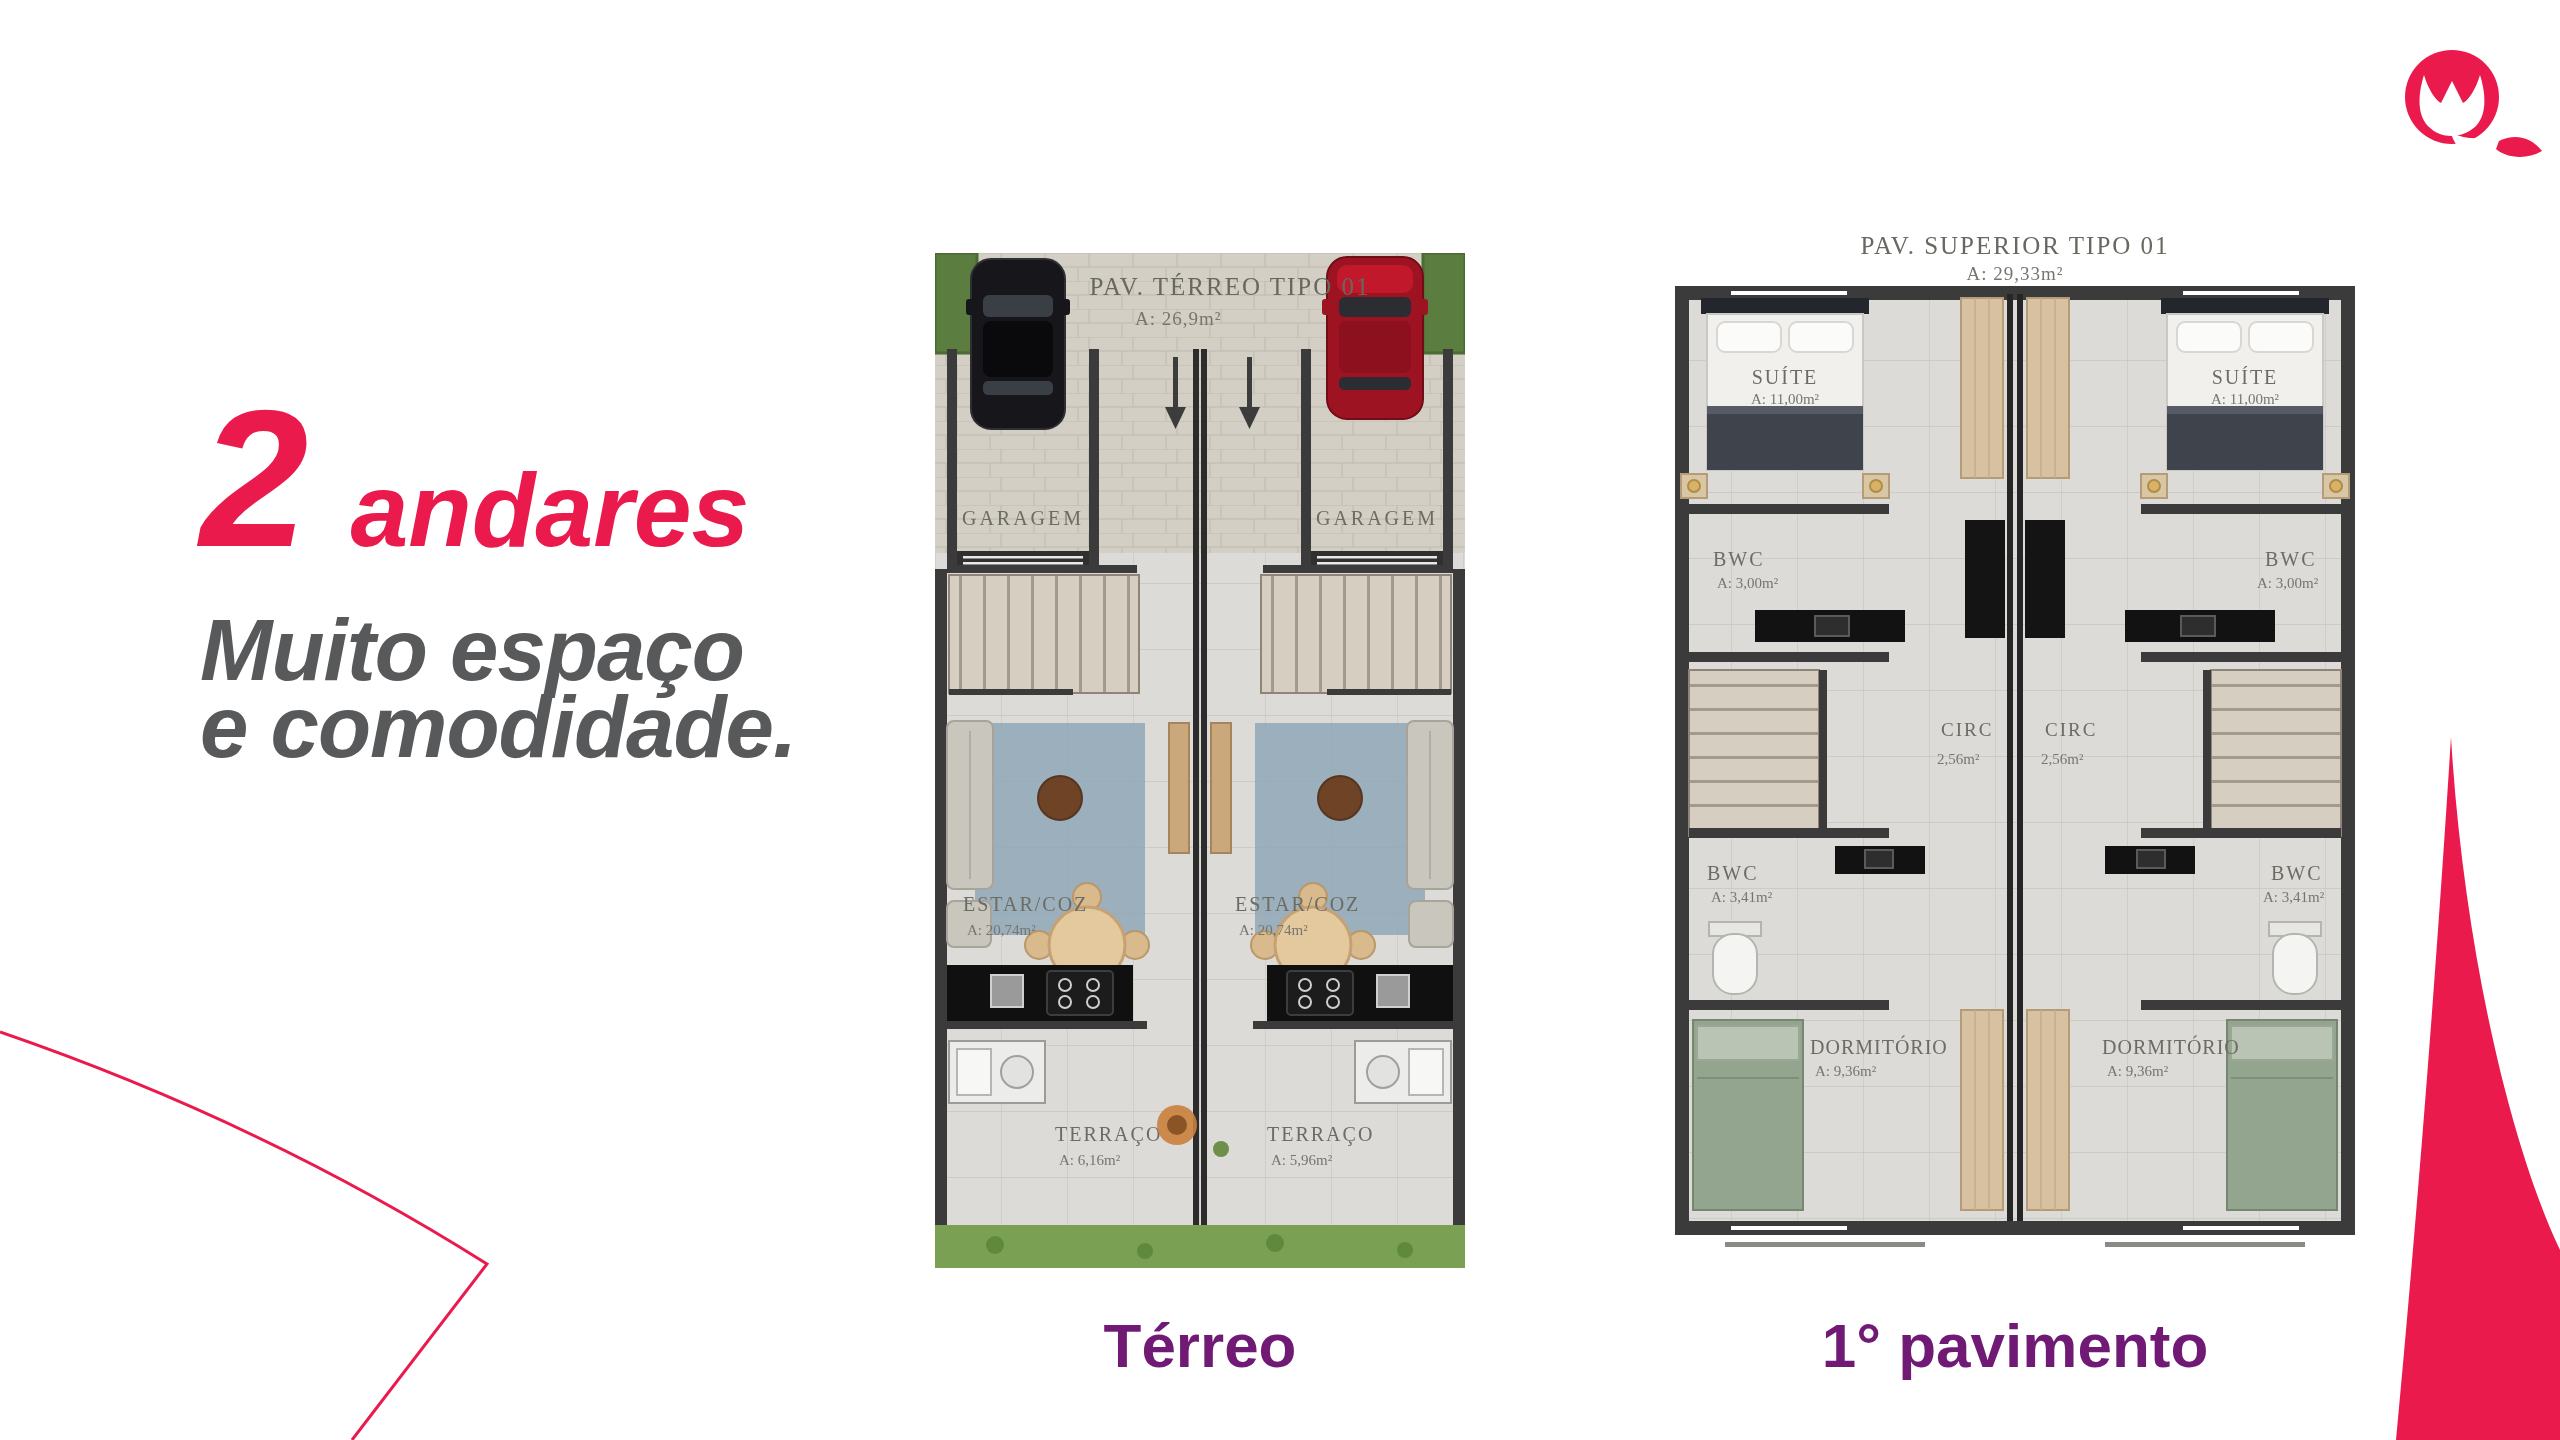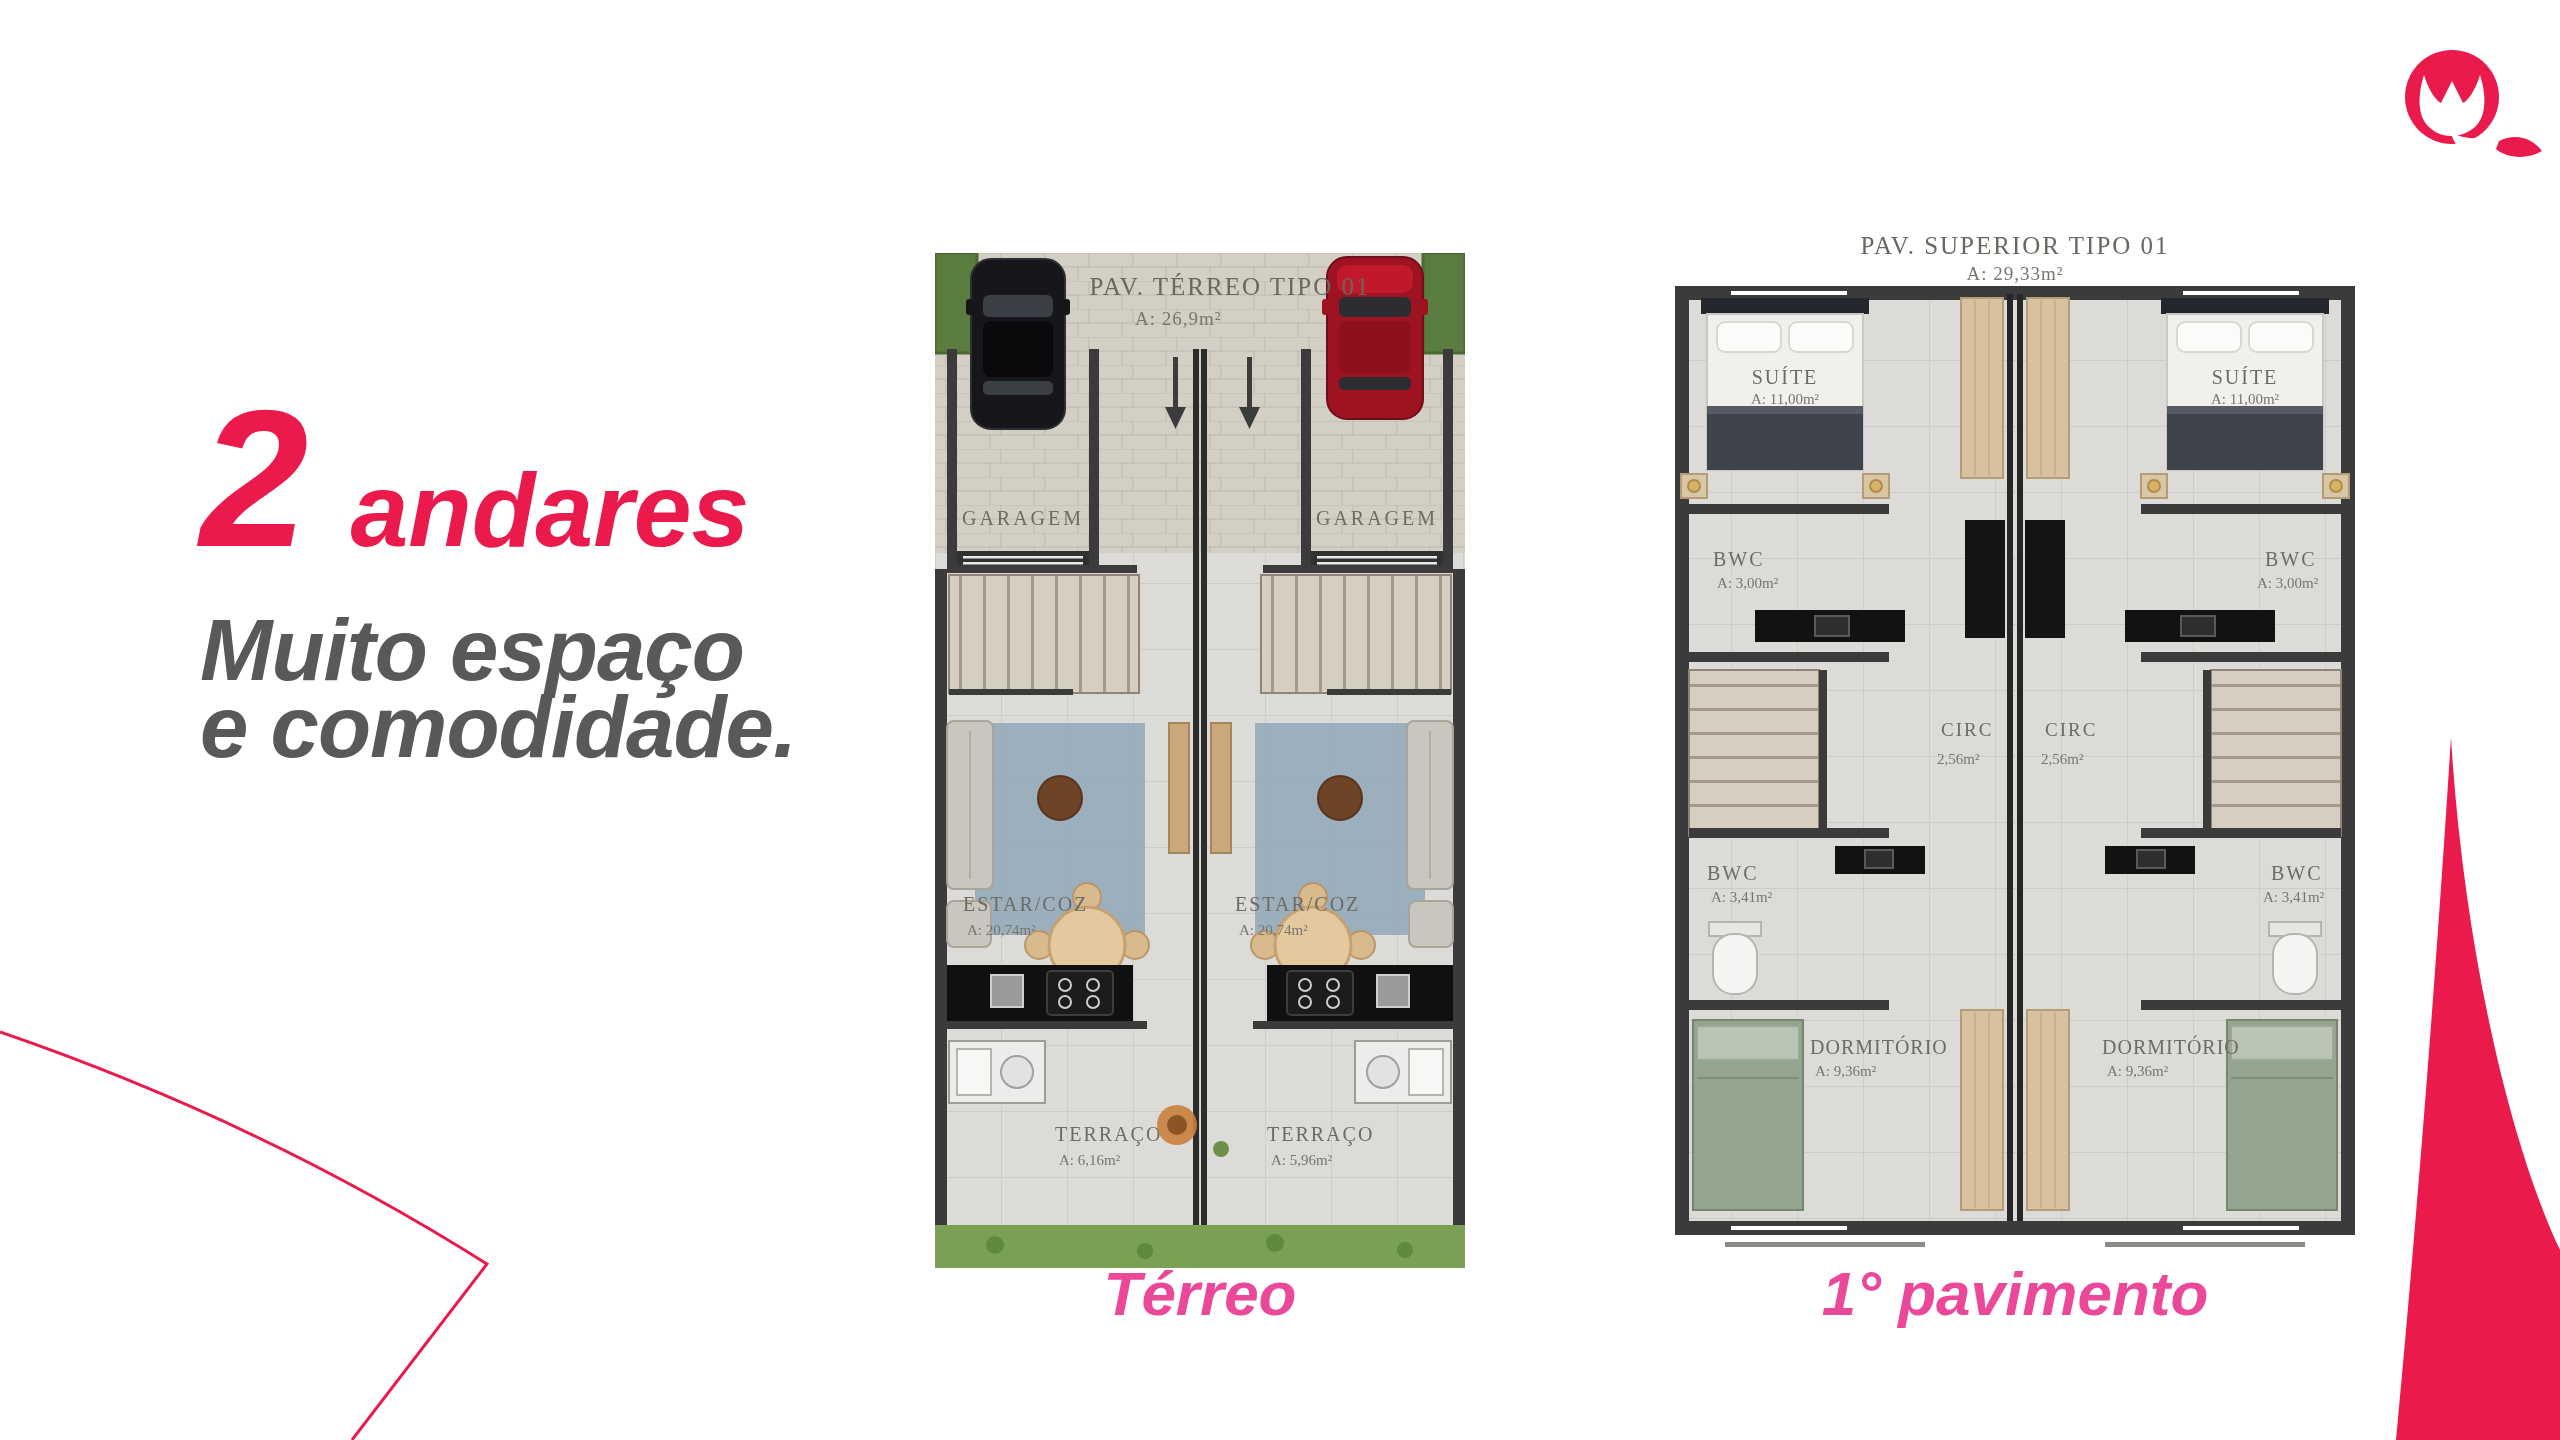--- a/index.html
+++ b/index.html
@@ -7,22 +7,22 @@
         font-family:"Liberation Sans",sans-serif;}
   .deco{position:absolute;left:0;top:0;width:2560px;height:1440px;pointer-events:none;}
   .logo{position:absolute;left:2395px;top:35px;width:150px;height:130px;}
 
   .headline{position:absolute;left:200px;top:402px;width:660px;}
   .hl-line1{white-space:nowrap;line-height:1;}
   .hl-num{font-size:195px;font-weight:800;font-style:italic;color:#EA1A4C;line-height:.78;display:inline-block;}
   .hl-word{font-size:104px;font-weight:700;font-style:italic;color:#EA1A4C;margin-left:42px;display:inline-block;margin-top:24px;}
   .hl-sub{margin-top:50px;font-size:87px;line-height:.88;font-weight:700;font-style:italic;color:#58595B;letter-spacing:-1px;}
 
-  .caption{position:absolute;top:1258px;font-size:62px;font-weight:700;font-style:italic;
-           color:#ec4899;text-align:center;}
+  .caption{position:absolute;top:1310px;font-size:62px;font-weight:700;
+           color:#701a75;text-align:center;}
   .caption-terreo{left:935px;width:530px;}
   .caption-superior{left:1665px;width:700px;}
 
   .plan{position:absolute;}
   .plan-terreo{left:935px;top:253px;}
   .plan-superior{left:1665px;top:228px;}
 
   .plabel{font-family:"Liberation Serif",serif;fill:#6c6c65;}
   .parea{font-family:"Liberation Serif",serif;fill:#76766f;}
   .ptitle{font-family:"Liberation Serif",serif;fill:#68685f;}

